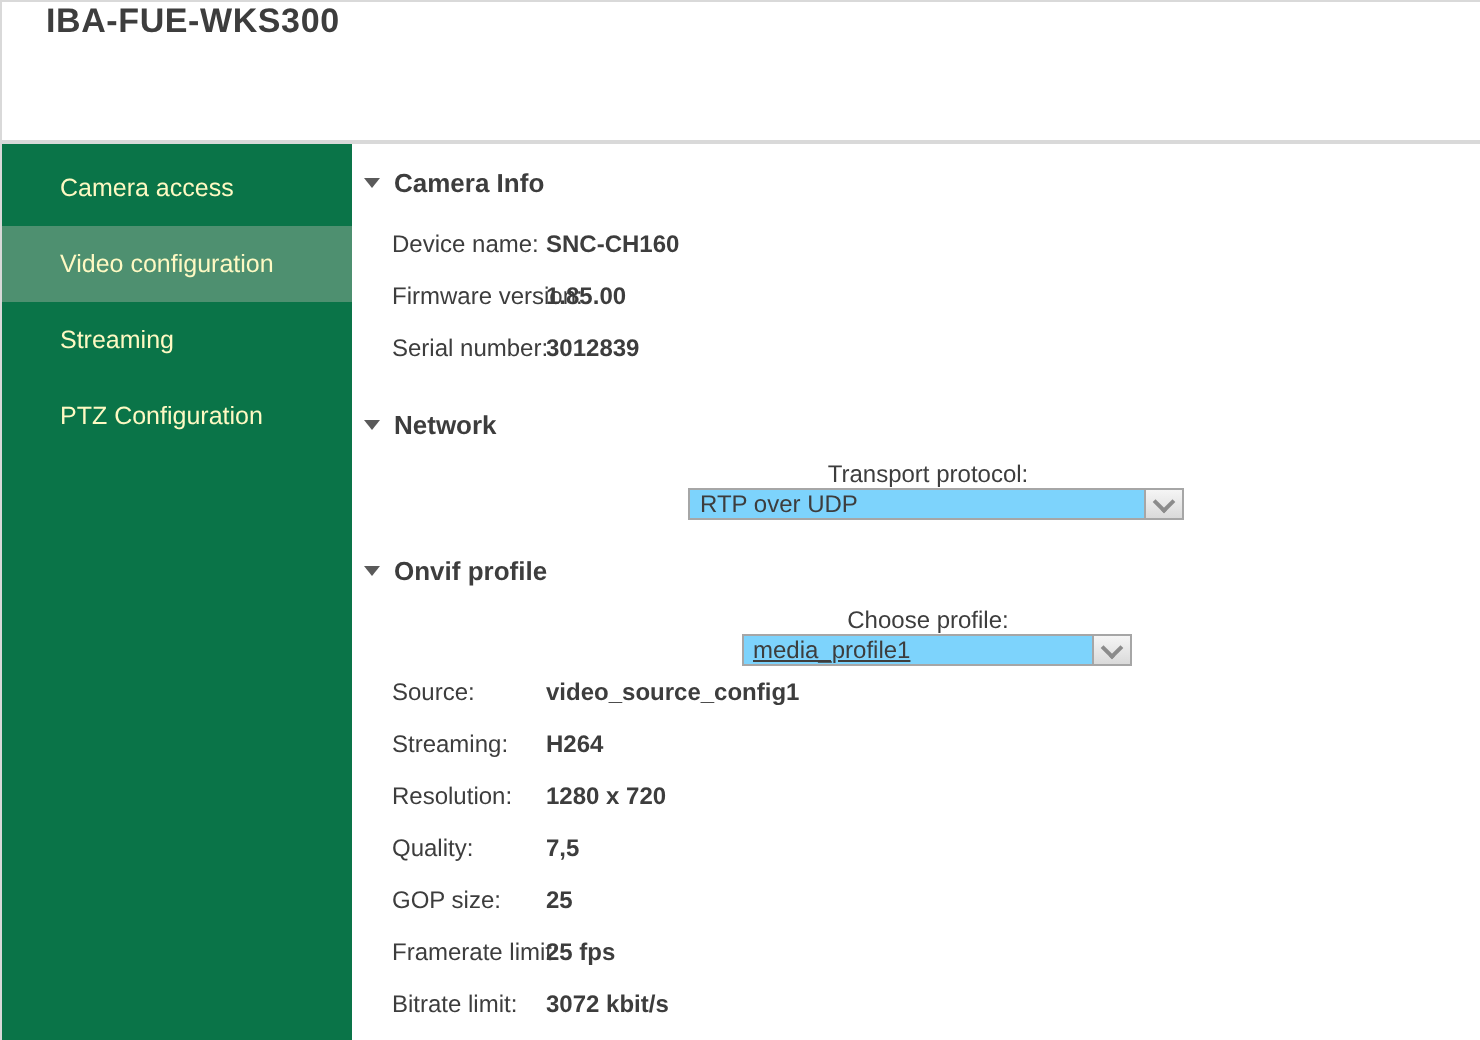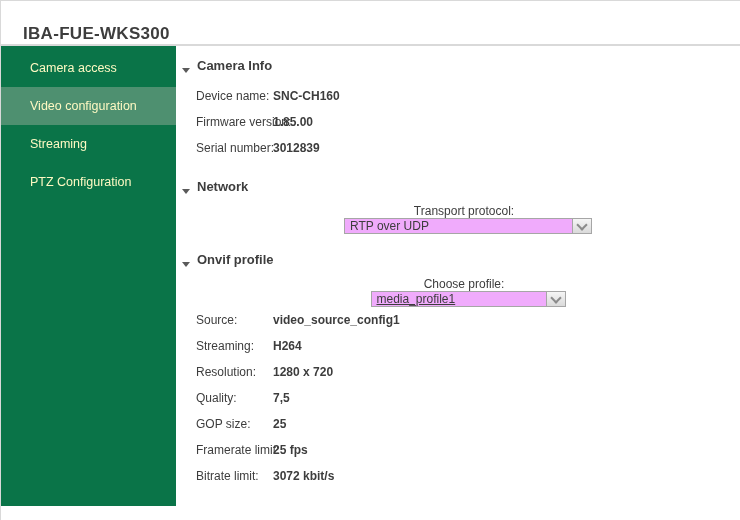--- a/index.html
+++ b/index.html
@@ -10,21 +10,21 @@
     overflow: hidden;
   }
   .page {
     position: relative; width: 740px; height: 520px;
     box-sizing: border-box;
     border-top: 1px solid var(--border, #d9d9d9);
     border-left: 1px solid var(--border, #d9d9d9);
     background: #fff;
   }
   .header {
-    height: 43px; display: flex; align-items: flex-end;
+    height: 69px; display: flex; align-items: flex-start;
     padding-left: 22px; background: #fff;
   }
   .page-title {
     margin: 0; font-size: 17px; font-weight: bold;
     color: var(--text, #3d3d3d); letter-spacing: 0.3px;
   }
   .divider { height: 2px; background: var(--border, #d9d9d9); }
   .content { display: flex; height: 460px; }
   .sidebar {
     width: 175px; flex-shrink: 0;
@@ -36,40 +36,40 @@
     color: #fef9c3; font-size: 12.5px; cursor: pointer;
     white-space: nowrap;
   }
   .nav-item.selected { background: var(--green-sel, #4e9070); }
   .main {
     flex: 1; padding: 11px 0 0 6px; box-sizing: border-box;
     overflow: hidden;
   }
   .section { margin-bottom: 17px; }
   .section-header {
-    display: flex; align-items: flex-end; height: 16px;
+    display: flex; align-items: center; height: 16px;
     margin-bottom: 10px; cursor: pointer;
   }
   .tri {
     width: 0; height: 0; margin-right: 7px;
     border-left: 4px solid transparent;
     border-right: 4px solid transparent;
     border-top: 5px solid #5a5a5a;
   }
   .section-title { font-weight: bold; font-size: 13px; color: var(--text, #3d3d3d); }
   .rows { padding-left: 14px; }
   .row { display: flex; align-items: center; height: 26px; font-size: 12px; }
   .row.select-row { height: 30px; flex-direction: column; }
   .row .label { width: 77px; flex-shrink: 0; white-space: nowrap; }
   .row.select-row .label { width: auto; padding-right: 8px; }
   .row .value { font-weight: bold; white-space: nowrap; }
   .combo {
     height: 22px; box-sizing: border-box;
     border: 1px solid var(--combo-border, #a6a6a6);
-    background: #f0abfc; display: flex; align-items: center;
+    background: #7dd3fc; display: flex; align-items: center;
     cursor: pointer;
   }
   .combo-text {
     flex: 1; padding: 0 5px; font-size: 12px;
     white-space: nowrap; overflow: hidden;
   }
   .combo-btn {
     width: 18px; align-self: stretch; flex-shrink: 0;
     border-left: 1px solid var(--combo-border, #a6a6a6);
     background: linear-gradient(#f5f5f5, #dadada);

